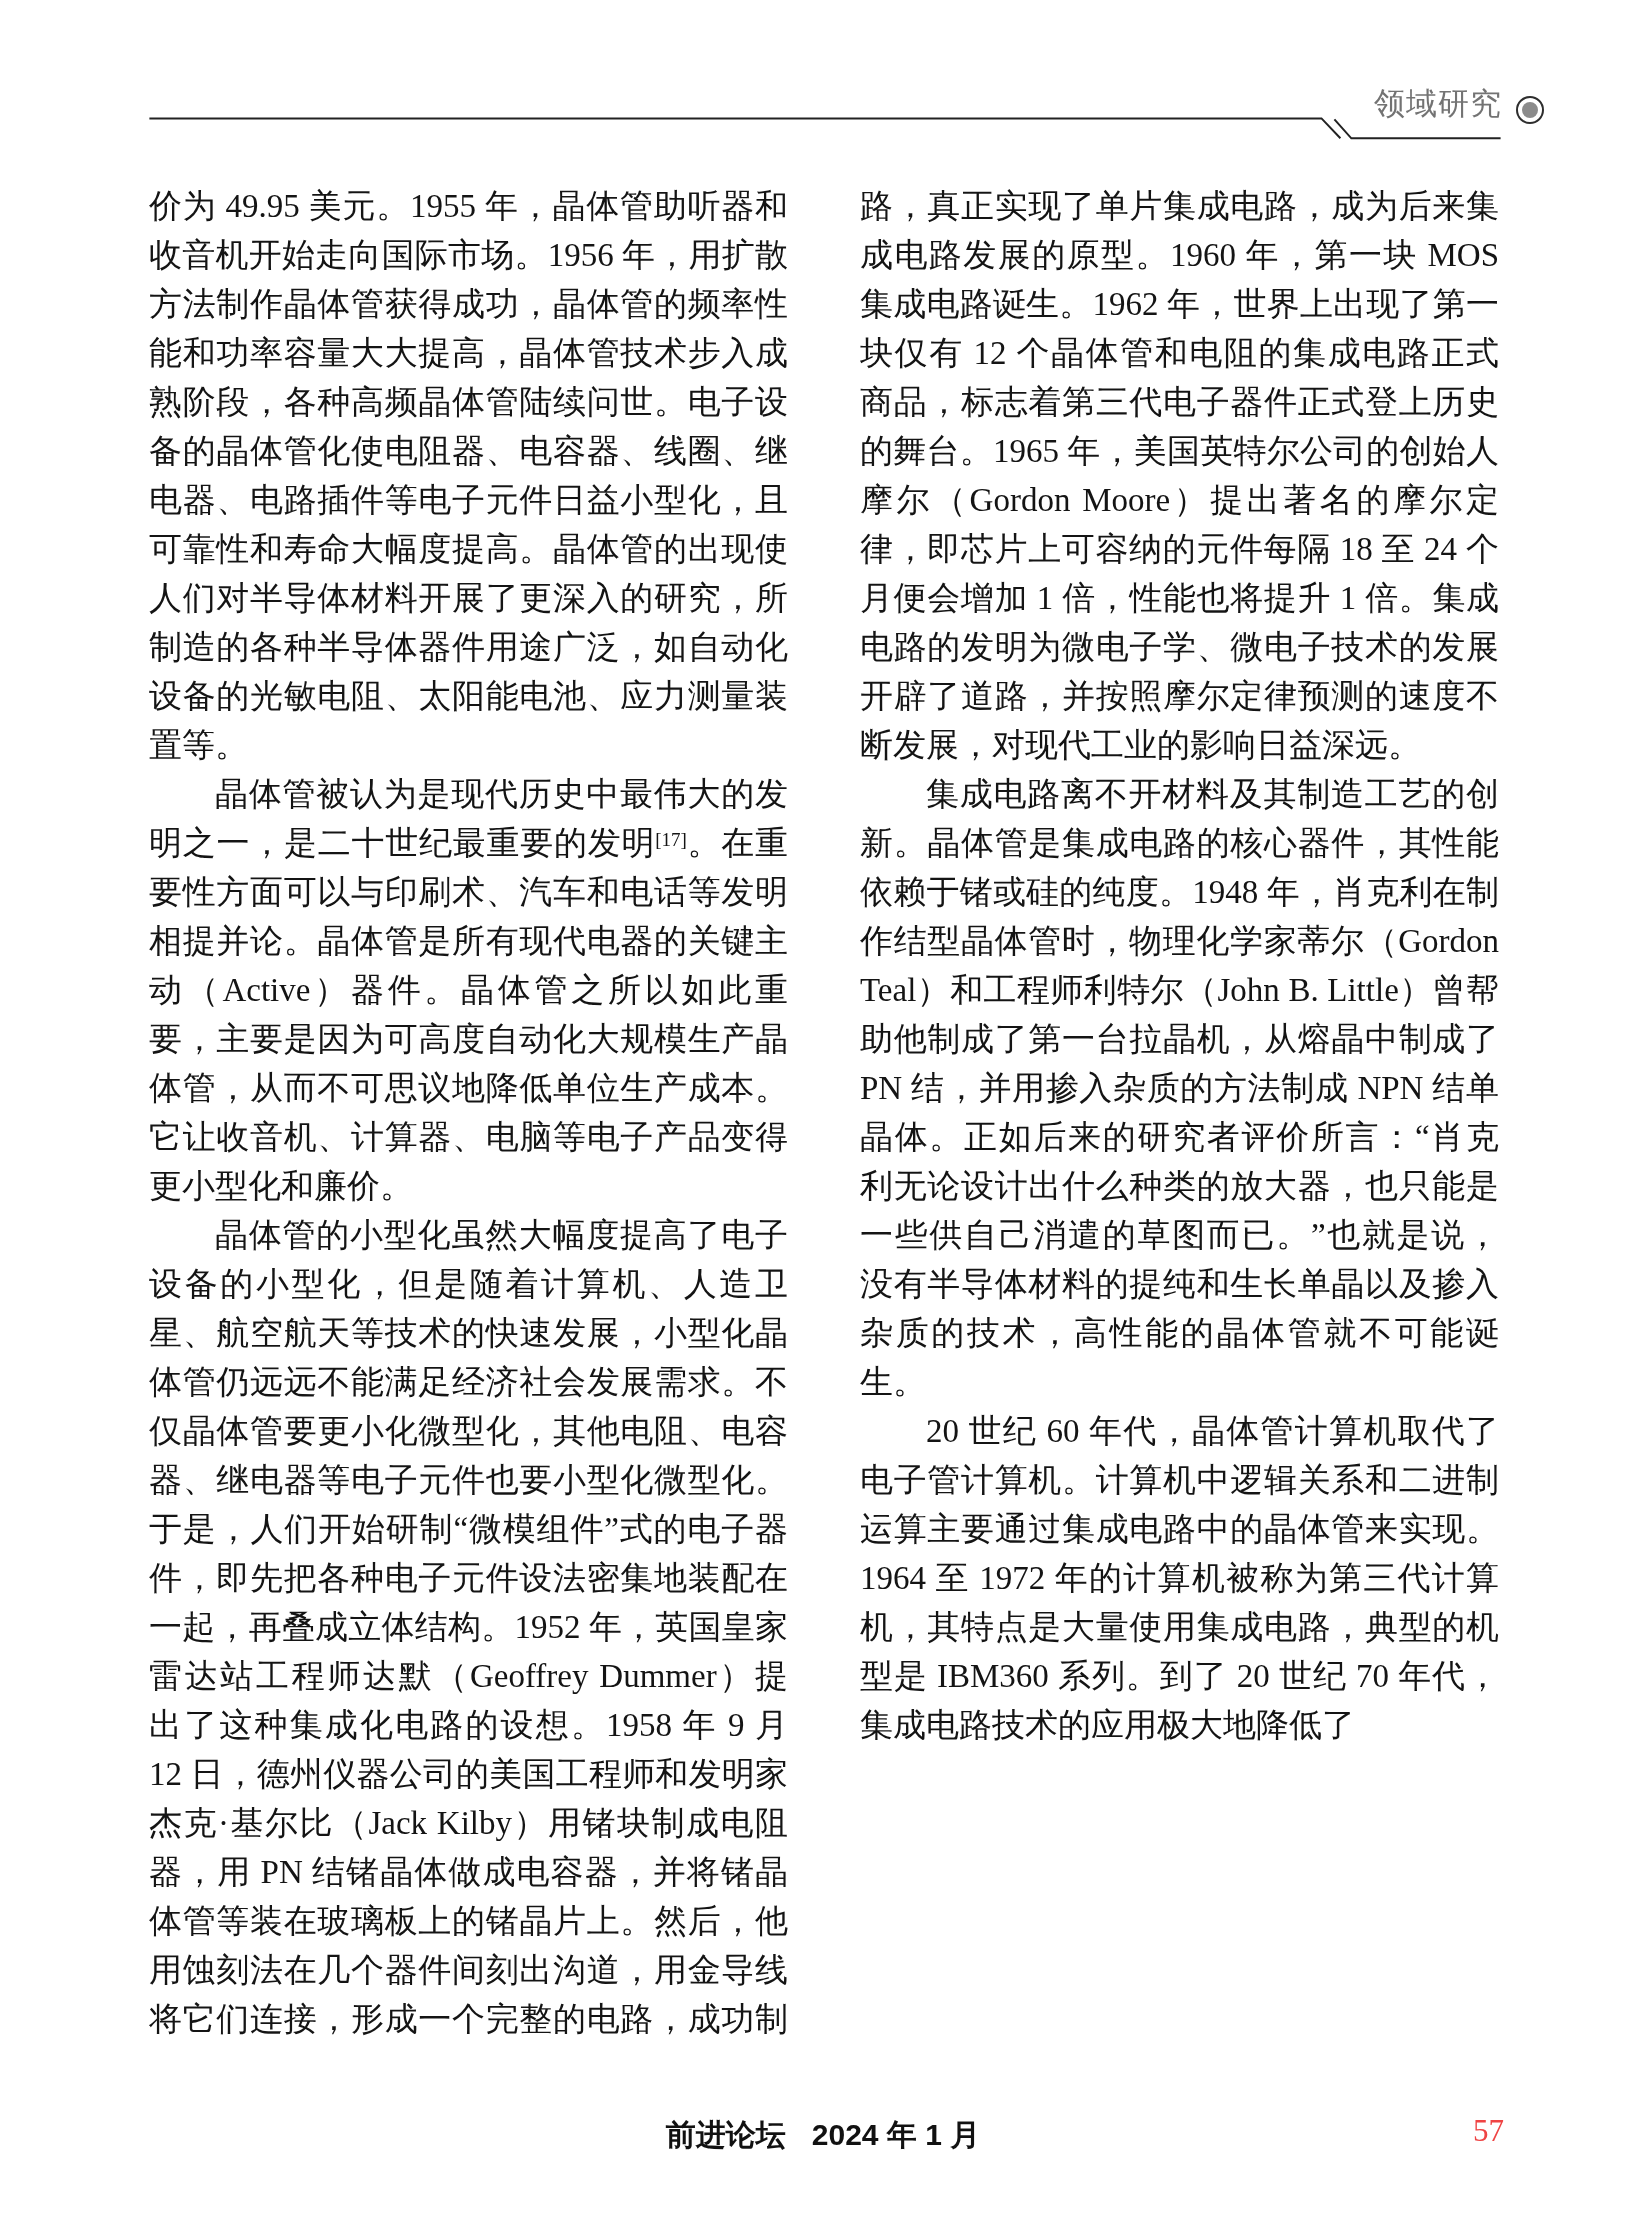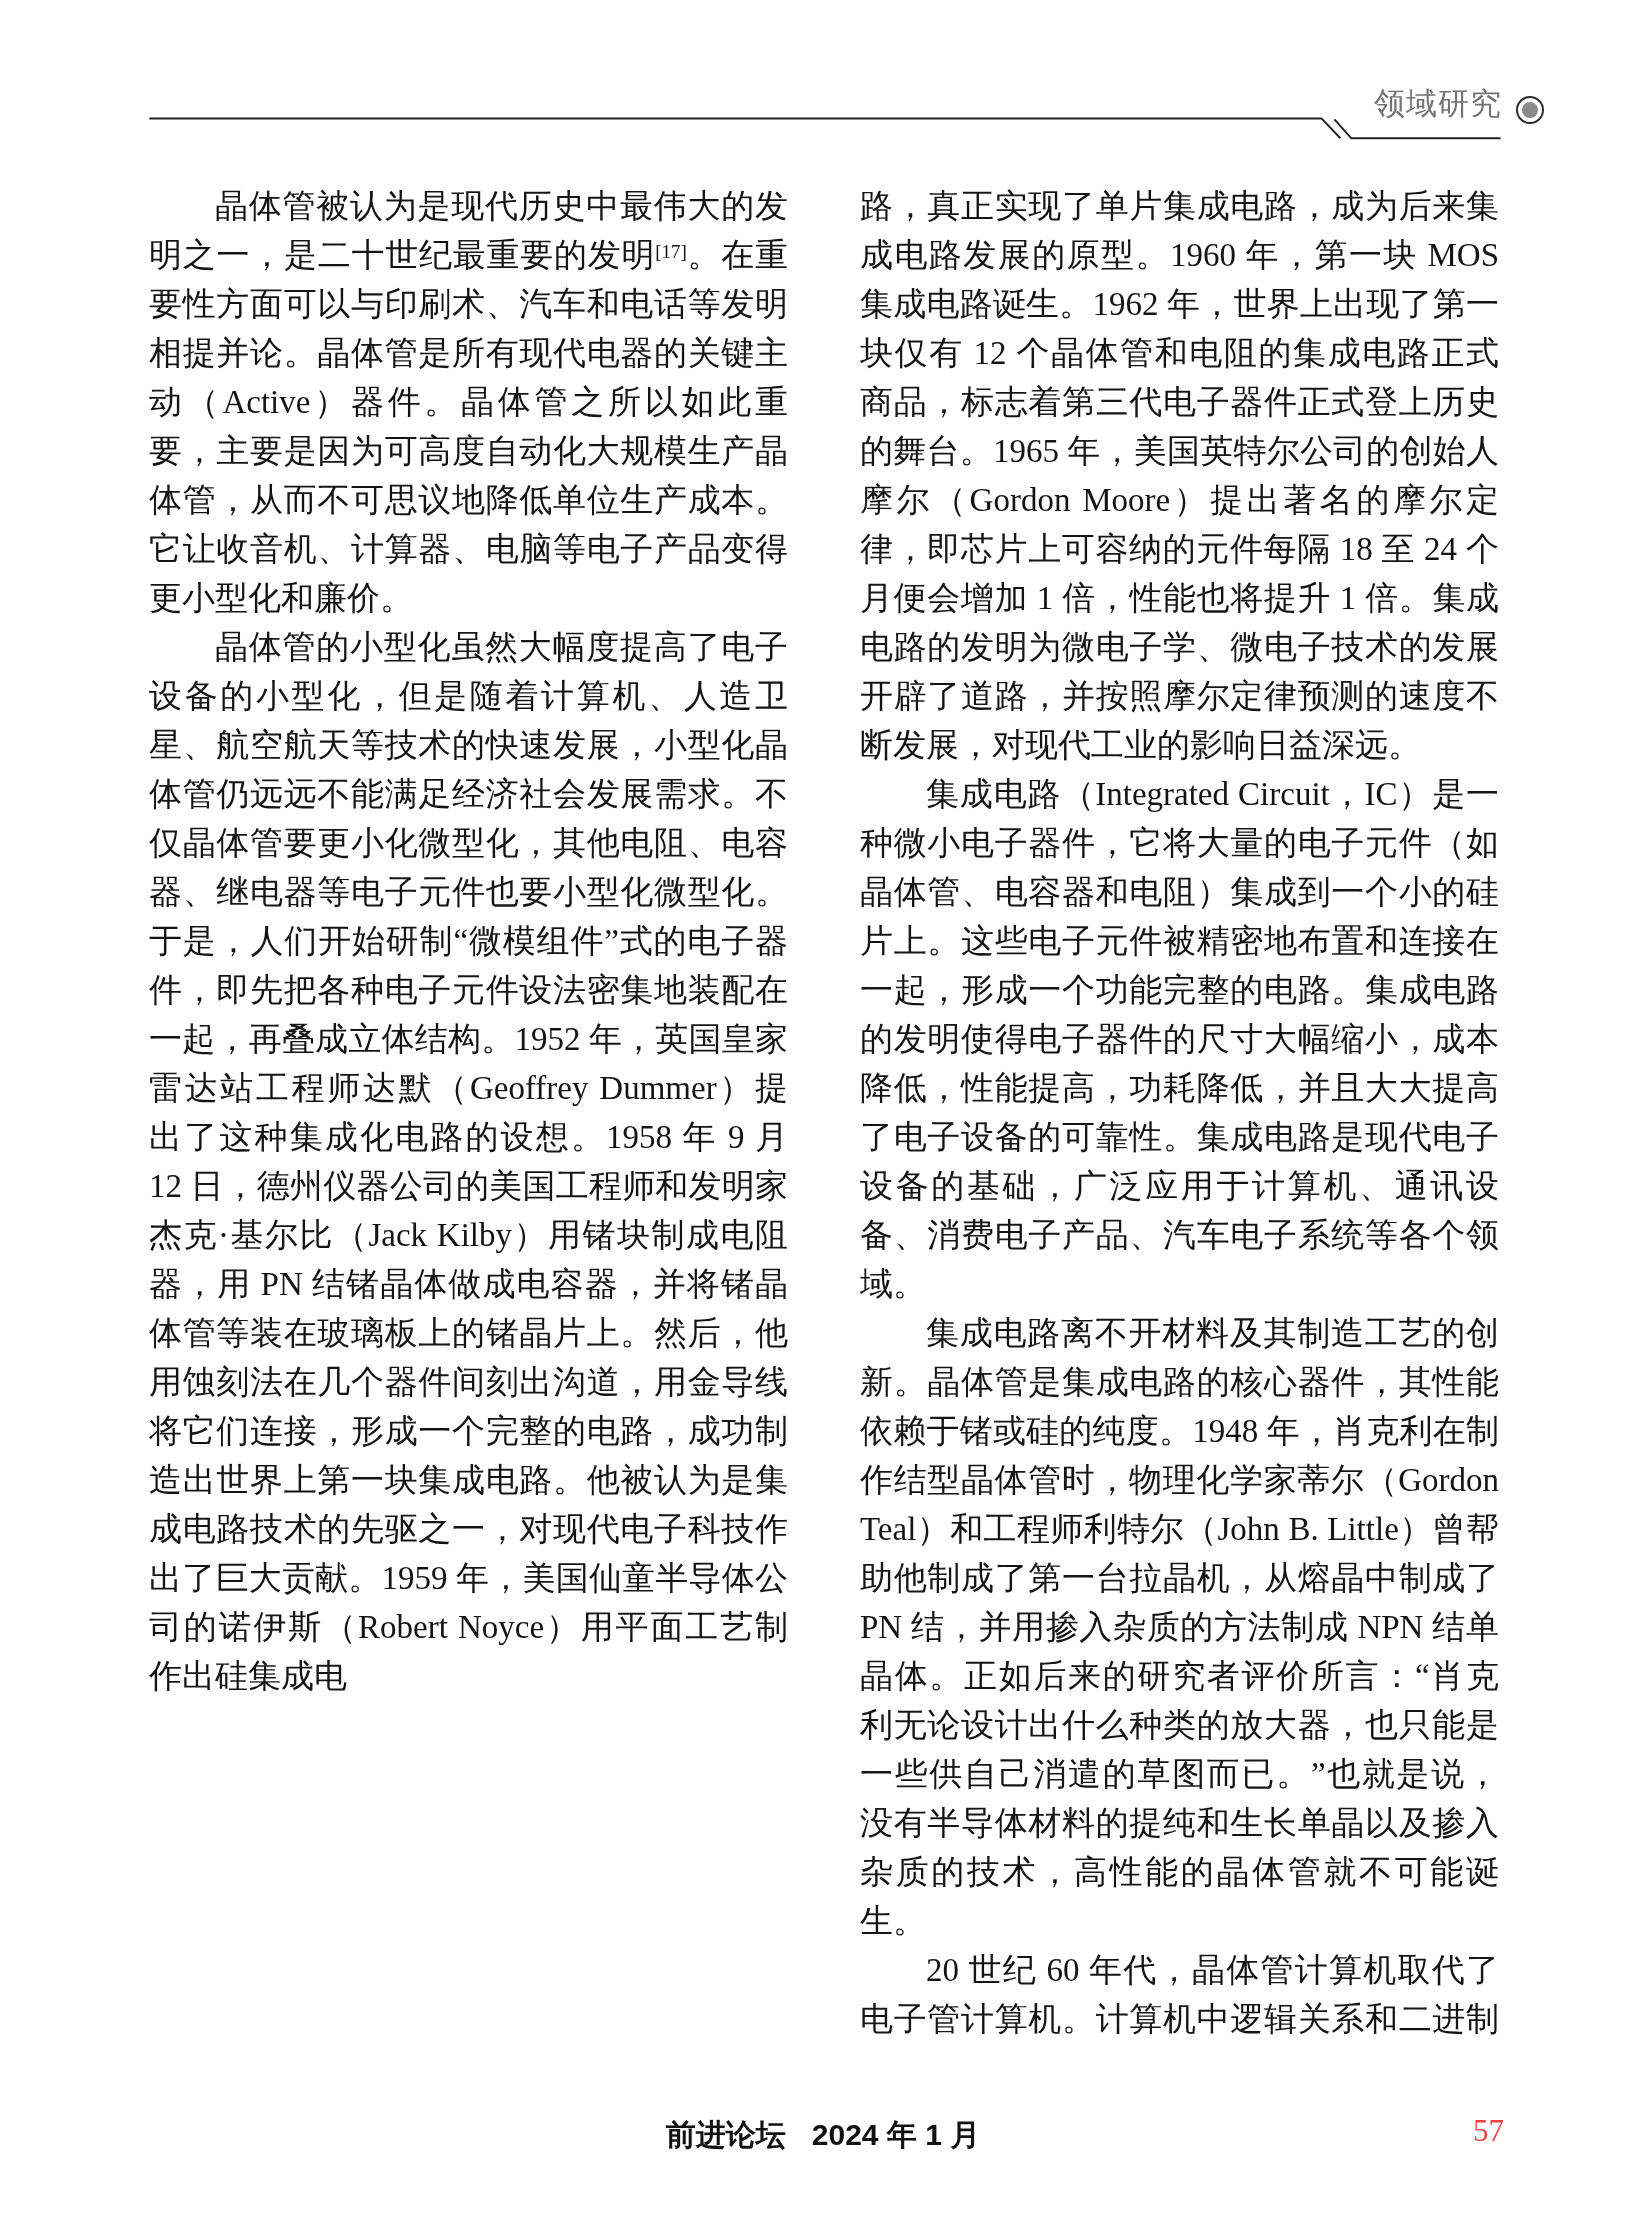--- a/index.html
+++ b/index.html
@@ -65,27 +65,27 @@
     <polyline points="1341,120 1358,139 1508,139" fill="none" stroke="#222222" stroke-width="2"></polyline>
   </svg>
 
   <div class="section-label">领域研究</div>
 
   <span class="section-bullet">
     <span class="inner"></span>
   </span>
 
   <div class="col col-left">
+    <p>价为 49.95 美元。1955 年，晶体管助听器和收音机开始走向国际市场。1956 年，用扩散方法制作晶体管获得成功，晶体管的频率性能和功率容量大大提高，晶体管技术步入成熟阶段，各种高频晶体管陆续问世。电子设备的晶体管化使电阻器、电容器、线圈、继电器、电路插件等电子元件日益小型化，且可靠性和寿命大幅度提高。晶体管的出现使人们对半导体材料开展了更深入的研究，所制造的各种半导体器件用途广泛，如自动化设备的光敏电阻、太阳能电池、应力测量装置等。</p>
     <p class="indent"><span>晶体管被认为是现代历史中最伟大的发明之一，是二十世纪最重要的发明</span><sup class="ref">[17]</sup><span>。在重要性方面可以与印刷术、汽车和电话等发明相提并论。晶体管是所有现代电器的关键主动（Active）器件。晶体管之所以如此重要，主要是因为可高度自动化大规模生产晶体管，从而不可思议地降低单位生产成本。它让收音机、计算器、电脑等电子产品变得更小型化和廉价。</span></p>
     <p class="indent">晶体管的小型化虽然大幅度提高了电子设备的小型化，但是随着计算机、人造卫星、航空航天等技术的快速发展，小型化晶体管仍远远不能满足经济社会发展需求。不仅晶体管要更小化微型化，其他电阻、电容器、继电器等电子元件也要小型化微型化。于是，人们开始研制“微模组件”式的电子器件，即先把各种电子元件设法密集地装配在一起，再叠成立体结构。1952 年，英国皇家雷达站工程师达默（Geoffrey Dummer）提出了这种集成化电路的设想。1958 年 9 月 12 日，德州仪器公司的美国工程师和发明家杰克·基尔比（Jack Kilby）用锗块制成电阻器，用 PN 结锗晶体做成电容器，并将锗晶体管等装在玻璃板上的锗晶片上。然后，他用蚀刻法在几个器件间刻出沟道，用金导线将它们连接，形成一个完整的电路，成功制造出世界上第一块集成电路。他被认为是集成电路技术的先驱之一，对现代电子科技作出了巨大贡献。1959 年，美国仙童半导体公司的诺伊斯（Robert Noyce）用平面工艺制作出硅集成电</p>
   </div>
 
   <div class="col col-right">
     <p>路，真正实现了单片集成电路，成为后来集成电路发展的原型。1960 年，第一块 MOS 集成电路诞生。1962 年，世界上出现了第一块仅有 12 个晶体管和电阻的集成电路正式商品，标志着第三代电子器件正式登上历史的舞台。1965 年，美国英特尔公司的创始人摩尔（Gordon Moore）提出著名的摩尔定律，即芯片上可容纳的元件每隔 18 至 24 个月便会增加 1 倍，性能也将提升 1 倍。集成电路的发明为微电子学、微电子技术的发展开辟了道路，并按照摩尔定律预测的速度不断发展，对现代工业的影响日益深远。</p>
-    <p class="indent">集成电路（Integrated Circuit，IC）是一种微小电子器件，它将大量的电子元件（如晶体管、电容器和电阻）集成到一个小的硅片上。这些电子元件被精密地布置和连接在一起，形成一个功能完整的电路。集成电路的发明使得电子器件的尺寸大幅缩小，成本降低，性能提高，功耗降低，并且大大提高了电子设备的可靠性。集成电路是现代电子设备的基础，广泛应用于计算机、通讯设备、消费电子产品、汽车电子系统等各个领域。</p>
     <p class="indent">集成电路离不开材料及其制造工艺的创新。晶体管是集成电路的核心器件，其性能依赖于锗或硅的纯度。1948 年，肖克利在制作结型晶体管时，物理化学家蒂尔（Gordon Teal）和工程师利特尔（John B. Little）曾帮助他制成了第一台拉晶机，从熔晶中制成了 PN 结，并用掺入杂质的方法制成 NPN 结单晶体。正如后来的研究者评价所言：“肖克利无论设计出什么种类的放大器，也只能是一些供自己消遣的草图而已。”也就是说，没有半导体材料的提纯和生长单晶以及掺入杂质的技术，高性能的晶体管就不可能诞生。</p>
     <p class="indent">20 世纪 60 年代，晶体管计算机取代了电子管计算机。计算机中逻辑关系和二进制运算主要通过集成电路中的晶体管来实现。1964 至 1972 年的计算机被称为第三代计算机，其特点是大量使用集成电路，典型的机型是 IBM360 系列。到了 20 世纪 70 年代，集成电路技术的应用极大地降低了</p>
   </div>
 
   <div class="footer">
     <span>前进论坛</span>
     <span>2024 年 1 月</span>
   </div>
   <div class="page-number">57</div>
 

